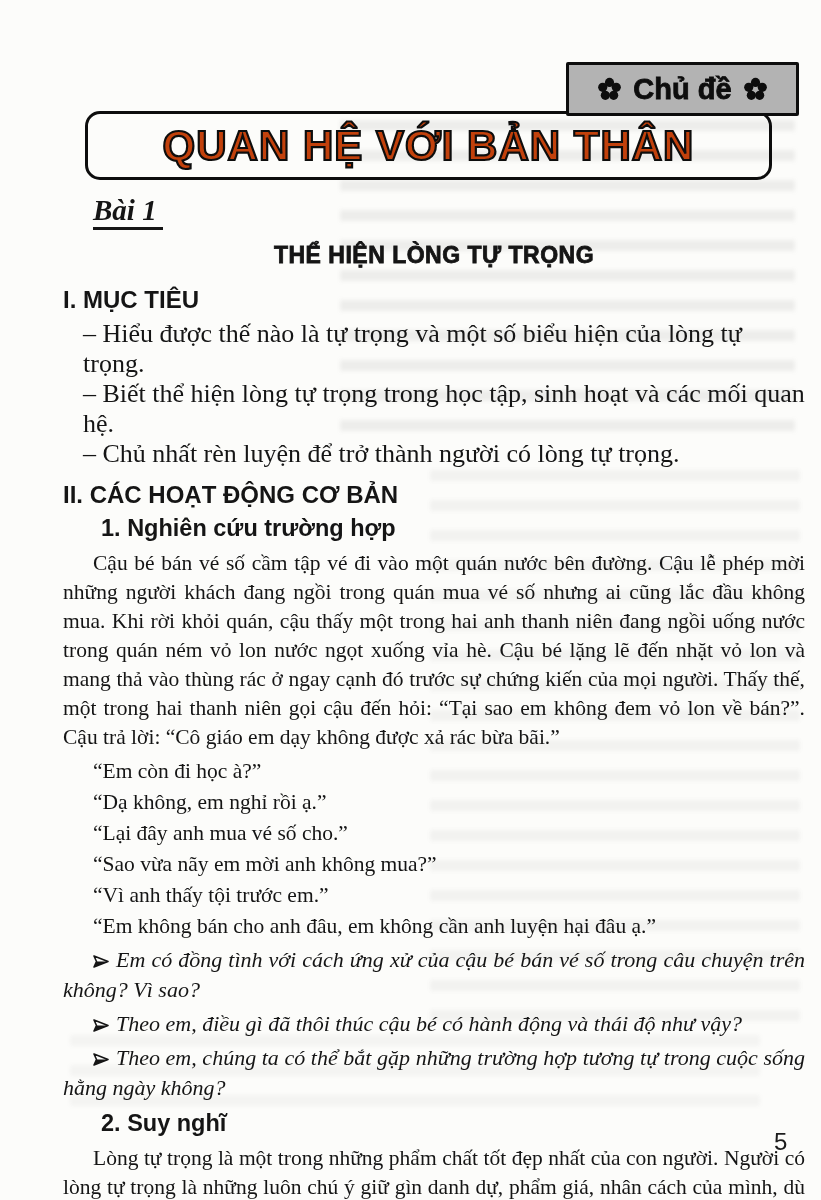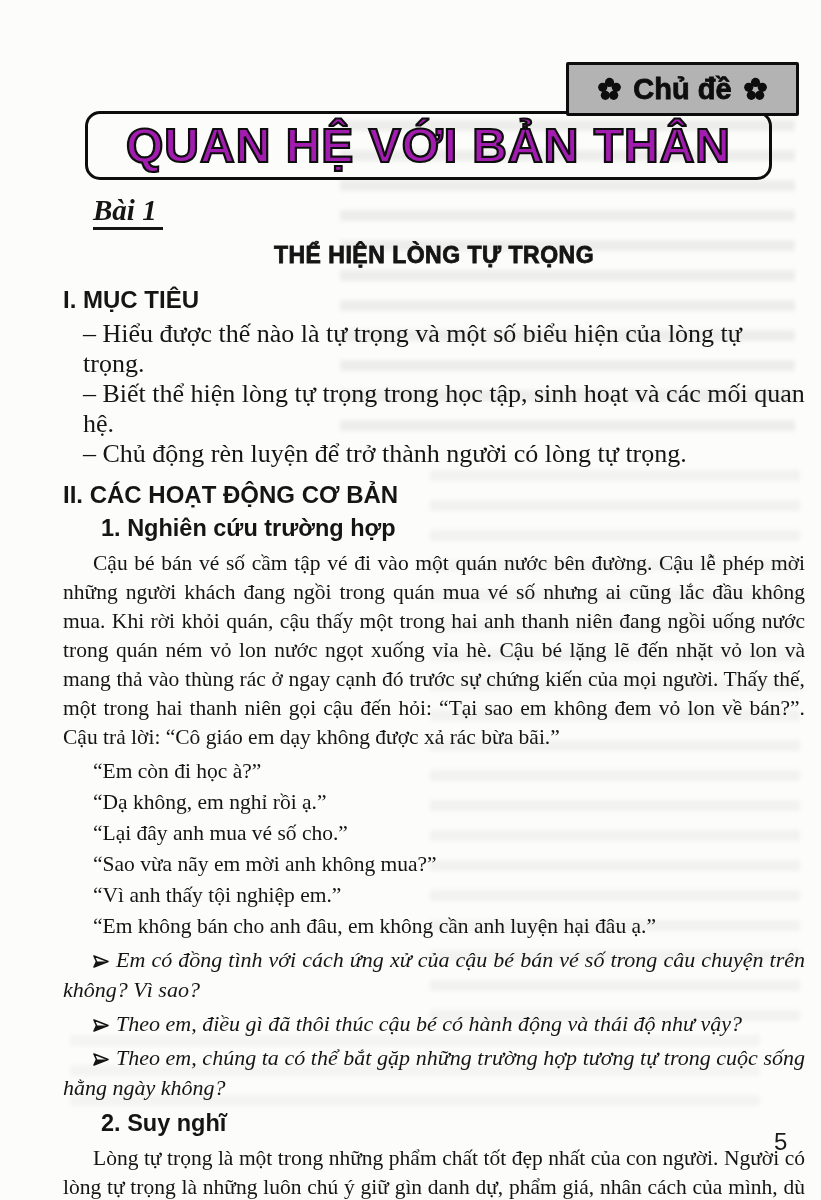--- a/index.html
+++ b/index.html
@@ -33,22 +33,22 @@
     color:#0d0d0d;-webkit-text-stroke:0.8px #0d0d0d;white-space:nowrap;
   }
   .flower{width:25px;height:25px;display:block;}
 
   .banner{
     position:absolute;left:85px;top:111px;width:687px;height:69px;
     border:3px solid #0d0d0d;border-radius:15px;box-sizing:border-box;
     display:flex;align-items:center;justify-content:center;z-index:1;
   }
   .banner-title{
-    font-family:"Liberation Sans", sans-serif;font-weight:bold;font-size:48px;
-    letter-spacing:1px;color:#a21caf;-webkit-text-stroke:2.2px #0d0d0d;
+    font-family:"Liberation Sans", sans-serif;font-weight:bold;font-size:42px;
+    letter-spacing:1px;color:#c2410c;-webkit-text-stroke:2.2px #0d0d0d;
     white-space:nowrap;
   }
 
   .content{position:absolute;left:63px;top:194px;width:742px;z-index:2;}
 
   .lesson-label{
     display:inline-block;margin-left:30px;
     font-family:"Liberation Serif", serif;font-style:italic;font-weight:bold;
     font-size:29px;border-bottom:3px solid #151515;padding:0 6px 1px 0;
     line-height:32px;
@@ -128,34 +128,34 @@
   <div class="content">
 
     <span class="lesson-label">Bài 1</span>
 
     <div class="lesson-title">THỂ HIỆN LÒNG TỰ TRỌNG</div>
 
     <div class="h-main">I. MỤC TIÊU</div>
     <ul class="objectives">
       <li>– Hiểu được thế nào là tự trọng và một số biểu hiện của lòng tự trọng.</li>
       <li>– Biết thể hiện lòng tự trọng trong học tập, sinh hoạt và các mối quan hệ.</li>
-      <li>– Chủ động rèn luyện để trở thành người có lòng tự trọng.</li>
+      <li>– Chủ nhất rèn luyện để trở thành người có lòng tự trọng.</li>
     </ul>
 
     <div class="h-main">II. CÁC HOẠT ĐỘNG CƠ BẢN</div>
 
     <div class="h-sub">1. Nghiên cứu trường hợp</div>
 
     <p class="para">Cậu bé bán vé số cầm tập vé đi vào một quán nước bên đường. Cậu lễ phép mời những người khách đang ngồi trong quán mua vé số nhưng ai cũng lắc đầu không mua. Khi rời khỏi quán, cậu thấy một trong hai anh thanh niên đang ngồi uống nước trong quán ném vỏ lon nước ngọt xuống vỉa hè. Cậu bé lặng lẽ đến nhặt vỏ lon và mang thả vào thùng rác ở ngay cạnh đó trước sự chứng kiến của mọi người. Thấy thế, một trong hai thanh niên gọi cậu đến hỏi: “Tại sao em không đem vỏ lon về bán?”. Cậu trả lời: “Cô giáo em dạy không được xả rác bừa bãi.”</p>
 
     <p class="dialogue">“Em còn đi học à?”</p>
     <p class="dialogue">“Dạ không, em nghỉ rồi ạ.”</p>
     <p class="dialogue">“Lại đây anh mua vé số cho.”</p>
     <p class="dialogue">“Sao vừa nãy em mời anh không mua?”</p>
-    <p class="dialogue">“Vì anh thấy tội nghiệp em.”</p>
+    <p class="dialogue">“Vì anh thấy tội trước em.”</p>
     <p class="dialogue">“Em không bán cho anh đâu, em không cần anh luyện hại đâu ạ.”</p>
 
     <p class="question">
       <svg class="arrow-icon" viewBox="0 0 16 13" aria-hidden="true">
         <polygon points="1,1 15,6.5 1,12 3.5,6.5" fill="none" stroke="#151515" stroke-width="1.6" stroke-linejoin="round"></polygon>
         <polygon points="1,12 15,6.5 3.5,6.5" fill="#151515"></polygon>
       </svg><span>Em có đồng tình với cách ứng xử của cậu bé bán vé số trong câu chuyện trên không? Vì sao?</span>
     </p>
     <p class="question">
       <svg class="arrow-icon" viewBox="0 0 16 13" aria-hidden="true">

